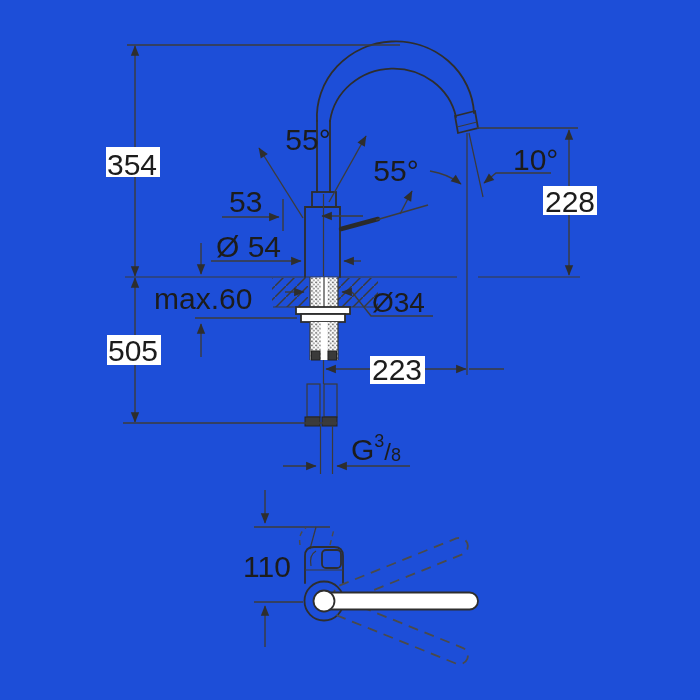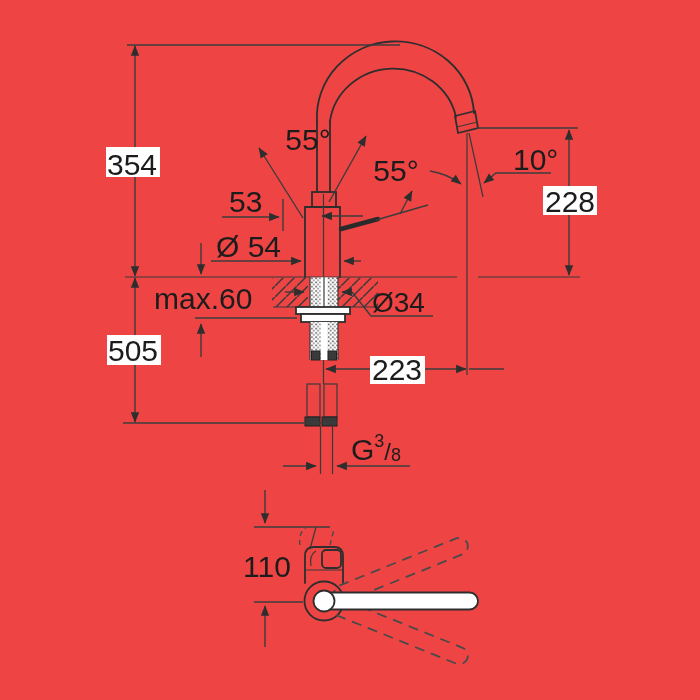--- a/index.html
+++ b/index.html
@@ -1,16 +1,16 @@
 <!DOCTYPE html>
 <html><head>
 <meta charset="utf-8">
 <style>
   html,body { margin:0; padding:0; background:#ffffff; }
-  .stage { width:700px; height:700px; background:#ef4444; position:relative; }
+  .stage { width:700px; height:700px; background:#1d4ed8; position:relative; }
   svg { display:block; }
   .part   { fill:none; stroke:#2e2e2e; stroke-width:1.8; stroke-linecap:round; }
   .partthin { fill:none; stroke:#3a3a3a; stroke-width:1.2; }
   .dimln  { fill:none; stroke:#3c3c3c; stroke-width:1.4; }
   .thick  { fill:none; stroke:#2a2a2a; stroke-width:4.5; stroke-linecap:round; }
   .dash   { fill:none; stroke:#4a4a4a; stroke-width:1.8; stroke-dasharray:10 7; stroke-linecap:butt; }
   .dashsm { fill:none; stroke:#4a4a4a; stroke-width:1.4; stroke-dasharray:5 4; }
   .dim    { font-family:"Liberation Sans", sans-serif; font-size:30px; fill:#1c1c1c; }
   .dimsm  { font-family:"Liberation Sans", sans-serif; font-size:28px; fill:#1c1c1c; }
   .whitefill { fill:#ffffff; }

